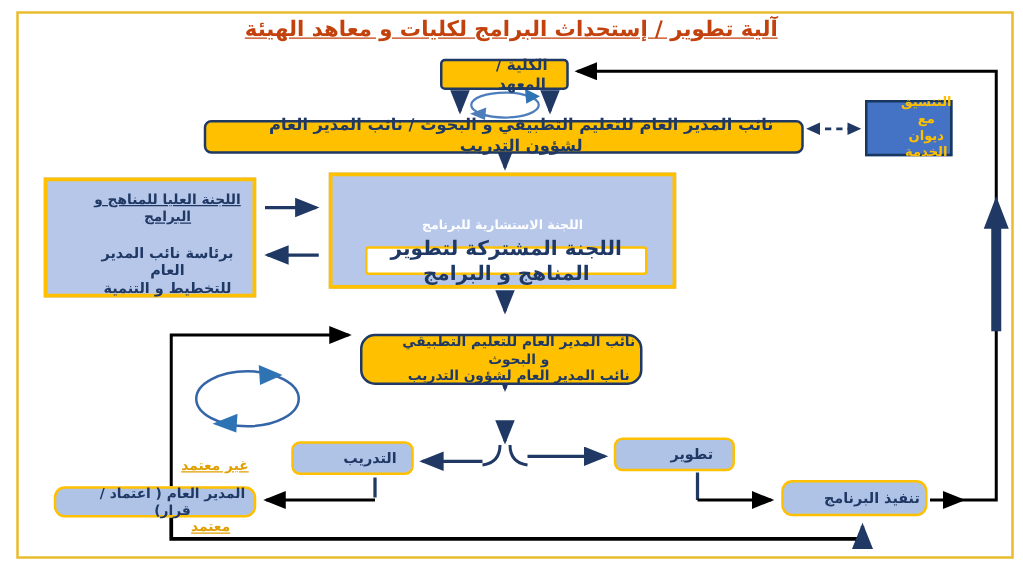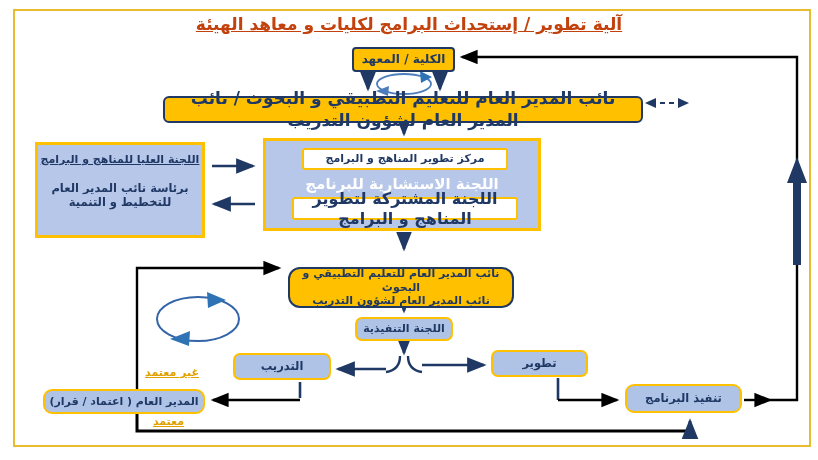--- a/index.html
+++ b/index.html
@@ -6,21 +6,21 @@
   #canvas{
     position:relative;width:818px;height:460px;background:#ffffff;
     font-family:"DejaVu Sans",sans-serif;overflow:hidden;direction:rtl;
   }
   .frame{position:absolute;left:13px;top:9px;width:794px;height:434px;border:2px solid #E9BC2F;}
   .title{
     position:absolute;left:0;top:14px;width:818px;text-align:center;
     font-size:17px;font-weight:bold;color:#c2410c;text-decoration:underline;
   }
   .box{position:absolute;display:flex;align-items:center;justify-content:center;
-       text-align:center;font-weight:bold;color:#1F3864;box-sizing:border-box;line-height:1.25;}
+       text-align:center;font-weight:bold;color:#1F3864;box-sizing:border-box;line-height:1.25;padding-left:28px;}
   .gold{background:#FFC000;border:2px solid #1F3864;}
   .blue-soft{background:#AEC3E6;border:2.5px solid #FFC000;}
   .container-blue{background:#B7C7E9;border:3px solid #FFC000;}
   .white-sub{background:#ffffff;border:2px solid #FFC000;border-radius:3px;
              position:absolute;display:flex;align-items:center;justify-content:center;
              font-weight:bold;color:#1F3864;box-sizing:border-box;}
   .coord{background:#4472C4;border:2.5px solid #17375E;color:#FFC000;font-size:10.5px;}
   .lbl-gold{position:absolute;color:#DFA000;font-weight:bold;font-size:11px;
             text-decoration:underline;text-align:center;}
   svg.overlay{position:absolute;left:0;top:0;pointer-events:none;}
@@ -108,51 +108,49 @@
       <ellipse cx="198" cy="319" rx="41" ry="22" fill="none" stroke="#3465A8" stroke-width="2"></ellipse>
       <polygon points="207,292 226,300 208,308" fill="#2E74B5"></polygon>
       <polygon points="190,331 170,339 189,346" fill="#2E74B5"></polygon>
     </g>
   </svg>
 
   <div class="box gold" style="left:352px;top:47px;width:103px;height:25px;border-radius:4px;font-size:12px;">
     <span>الكلية / المعهد</span>
   </div>
 
-  <div class="box gold" style="left:163px;top:96px;width:480px;height:27px;border-radius:6px;font-size:17px;">
+  <div class="box gold" style="left:163px;top:96px;width:480px;height:27px;border-radius:6px;font-size:13px;">
     <span>نائب المدير العام للتعليم التطبيقي و البحوث  / نائب المدير العام لشؤون التدريب</span>
   </div>
 
+  <div class="box coord" style="left:692px;top:80px;width:70px;height:45px;flex-direction:column;">
+    <span>التنسيق مع</span>
+    <span>ديوان الخدمة</span>
+  </div>
 
   <div class="box container-blue" style="left:35px;top:142px;width:170px;height:96px;flex-direction:column;font-size:11.5px;justify-content:flex-start;padding-top:8px;">
     <span class="u" style="font-size:11px;">اللجنة العليا للمناهج و البرامج</span>
     <span style="margin-top:14px;">برئاسة نائب المدير العام</span>
     <span>للتخطيط و التنمية</span>
   </div>
 
   <div class="box container-blue" style="left:263px;top:138px;width:278px;height:93px;">
-    <div class="white-sub" style="left:36px;top:7px;width:206px;height:22px;font-size:11px;">
-      <span>مركز تطوير المناهج و البرامج</span>
-    </div>
-    <div style="position:absolute;left:0;top:34px;width:100%;text-align:center;color:#ffffff;font-weight:bold;font-size:15px;">
+    <div style="position:absolute;left:0;top:34px;width:100%;text-align:center;color:#ffffff;font-weight:bold;font-size:10px;">
       <span>اللجنة الاستشارية للبرنامج</span>
     </div>
     <div class="white-sub" style="left:26px;top:56px;width:226px;height:23px;font-size:16px;">
       <span>اللجنة المشتركة لتطوير المناهج و البرامج</span>
     </div>
   </div>
 
   <div class="box gold" style="left:288px;top:256px;width:226px;height:41px;border-radius:12px;font-size:11px;flex-direction:column;margin-top:11px;">
     <span>نائب المدير العام للتعليم التطبيقي و البحوث</span>
     <span>نائب المدير العام لشؤون التدريب</span>
   </div>
 
-  <div class="box blue-soft" style="left:355px;top:317px;width:98px;height:24px;border-radius:7px;font-size:11px;">
-    <span>اللجنة التنفيذية</span>
-  </div>
 
   <div class="box blue-soft" style="left:233px;top:353px;width:98px;height:27px;border-radius:7px;font-size:11.5px;">
     <span>التدريب</span>
   </div>
 
   <div class="box blue-soft" style="left:491px;top:350px;width:97px;height:27px;border-radius:7px;font-size:11.5px;">
     <span>تطوير</span>
   </div>
 
   <div class="box blue-soft" style="left:43px;top:389px;width:162px;height:25px;border-radius:9px;font-size:11px;text-align:center;">

